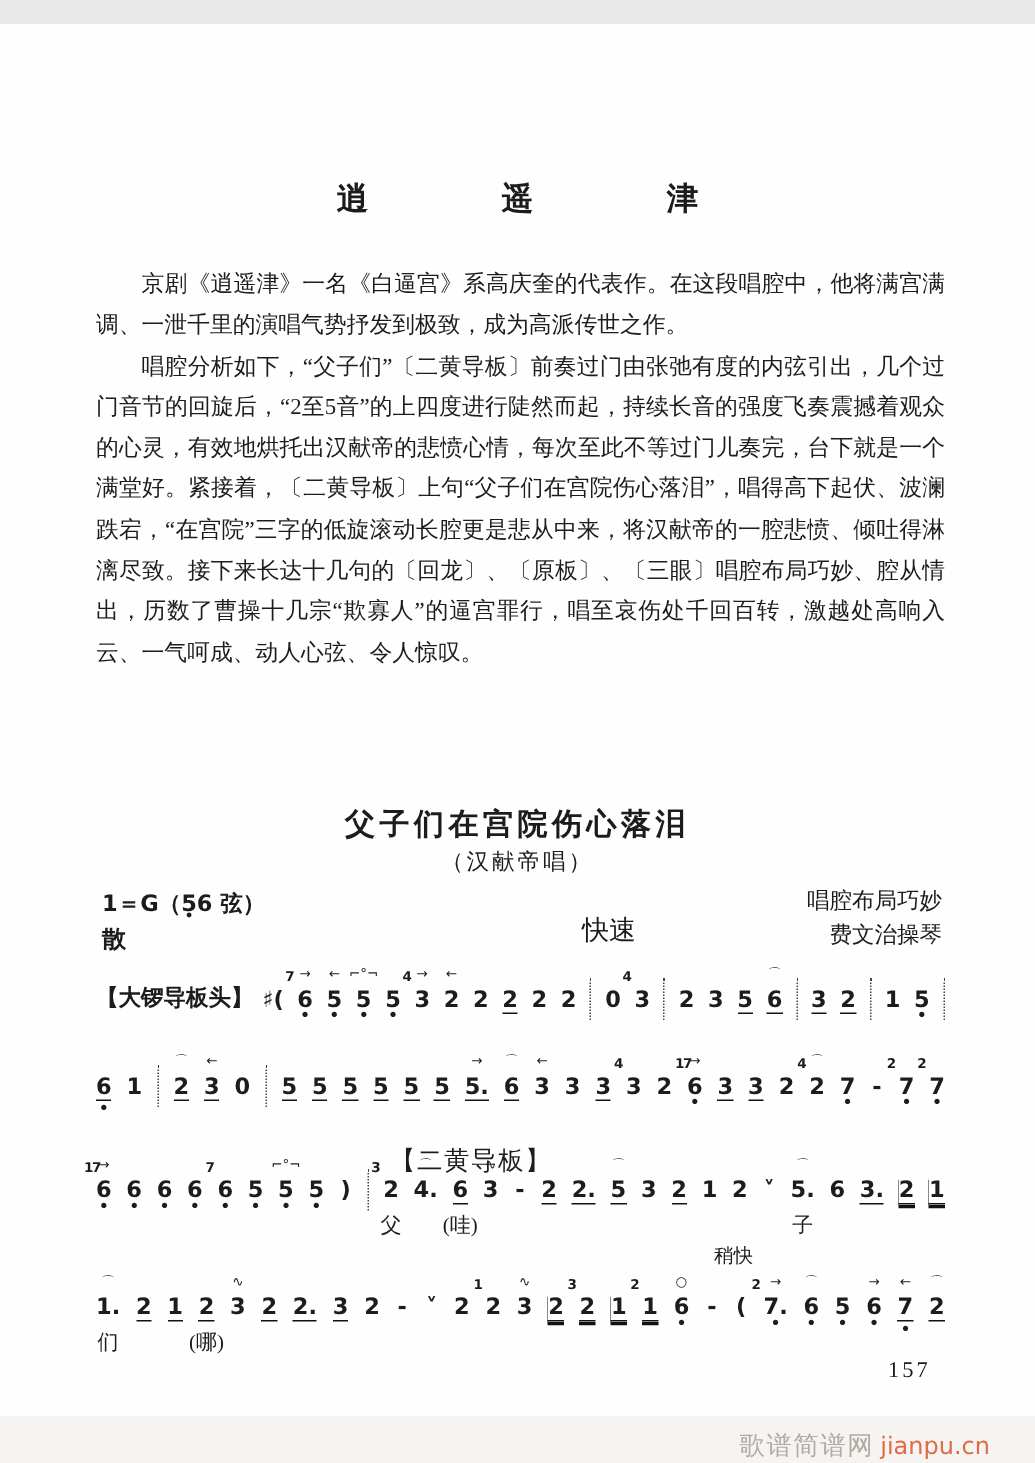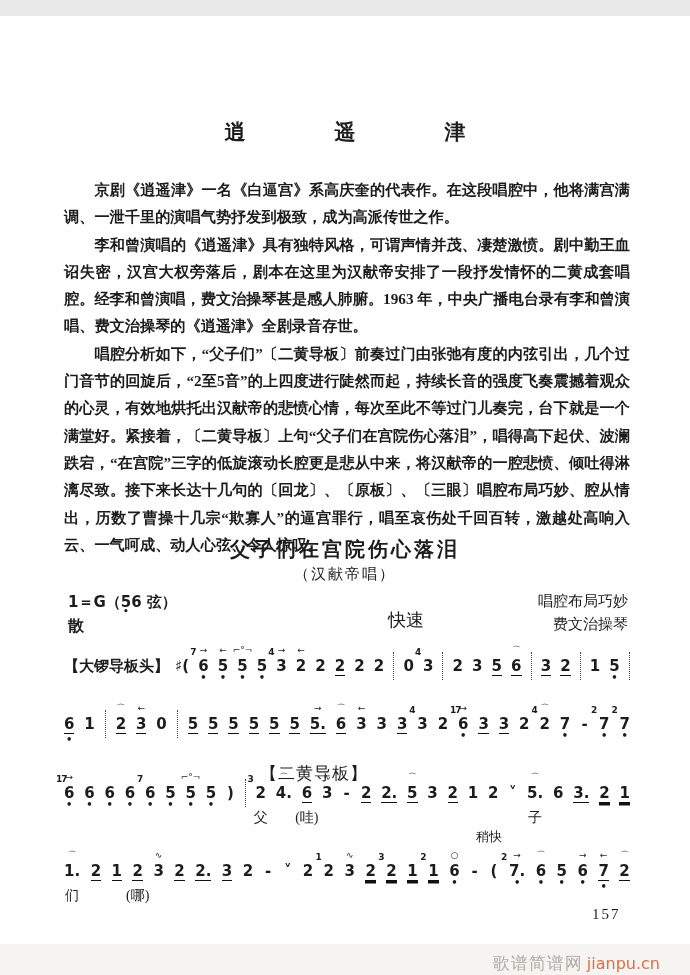--- a/index.html
+++ b/index.html
@@ -3,21 +3,21 @@
 <meta charset="utf-8">
 <style>
   html,body{margin:0;padding:0;background:#e9e9e9;}
   #page{position:relative;width:690px;height:975px;background:#fefefe;margin:16px auto;
         font-family:"Liberation Serif",serif;color:#1c1c1c;overflow:hidden;}
   #bottom-band{position:absolute;left:0;top:928px;width:690px;height:47px;background:#f5f4f2;}
   #page-title{position:absolute;top:102px;left:0;width:690px;text-align:center;
         font-size:21px;font-weight:bold;letter-spacing:34px;text-indent:34px;}
   #paragraphs{position:absolute;top:160px;left:64px;width:566px;font-size:15.2px;
         line-height:27.3px;text-align:justify;}
-  #paragraphs p{margin:0;text-indent:2em;font-weight:bold;}
+  #paragraphs p{margin:0;text-indent:2em;}
   #song-title{position:absolute;top:520px;left:0;width:690px;text-align:center;
         font-size:20px;font-weight:bold;letter-spacing:3px;}
   #song-subtitle{position:absolute;top:549px;left:0;width:690px;text-align:center;
         font-size:15px;letter-spacing:2px;}
   #key-sig{position:absolute;top:577px;left:68px;font-family:"DejaVu Sans",sans-serif;
         font-weight:bold;font-size:15px;}
   .key-five{position:relative;display:inline-block;}
   .key-five::after{content:"•";position:absolute;left:50%;transform:translateX(-50%);
         top:13px;font-size:9px;}
   #tempo-free{position:absolute;top:600px;left:68px;font-size:16px;font-weight:bold;}
@@ -56,21 +56,20 @@
 </head>
 <body>
 
 <div id="page">
   <div id="bottom-band"></div>
 
   <div id="page-title">逍　遥　津</div>
 
   <div id="paragraphs">
     <p>京剧《逍遥津》一名《白逼宫》系高庆奎的代表作。在这段唱腔中，他将满宫满调、一泄千里的演唱气势抒发到极致，成为高派传世之作。</p>
-    <p>李和曾演唱的《逍遥津》具有独特风格，可谓声情并茂、凄楚激愤。剧中勤王血诏失密，汉宫大权旁落后，剧本在这里为汉献帝安排了一段抒发情怀的二黄成套唱腔。经李和曾演唱，费文治操琴甚是感人肺腑。1963 年，中央广播电台录有李和曾演唱、费文治操琴的《逍遥津》全剧录音存世。</p>
     <p>唱腔分析如下，“父子们”〔二黄导板〕前奏过门由张弛有度的内弦引出，几个过门音节的回旋后，“2至5音”的上四度进行陡然而起，持续长音的强度飞奏震撼着观众的心灵，有效地烘托出汉献帝的悲愤心情，每次至此不等过门儿奏完，台下就是一个满堂好。紧接着，〔二黄导板〕上句“父子们在宫院伤心落泪”，唱得高下起伏、波澜跌宕，“在宫院”三字的低旋滚动长腔更是悲从中来，将汉献帝的一腔悲愤、倾吐得淋漓尽致。接下来长达十几句的〔回龙〕、〔原板〕、〔三眼〕唱腔布局巧妙、腔从情出，历数了曹操十几宗“欺寡人”的逼宫罪行，唱至哀伤处千回百转，激越处高响入云、一气呵成、动人心弦、令人惊叹。</p>
   </div>
 
   <div id="song-subtitle">（汉献帝唱）</div>
   <div id="song-title">父子们在宫院伤心落泪</div>
 
   <div id="key-sig"><span>1＝G（</span><span class="key-five">5</span><span>6 弦）</span></div>
 
   <div id="tempo-free">散</div>
 

